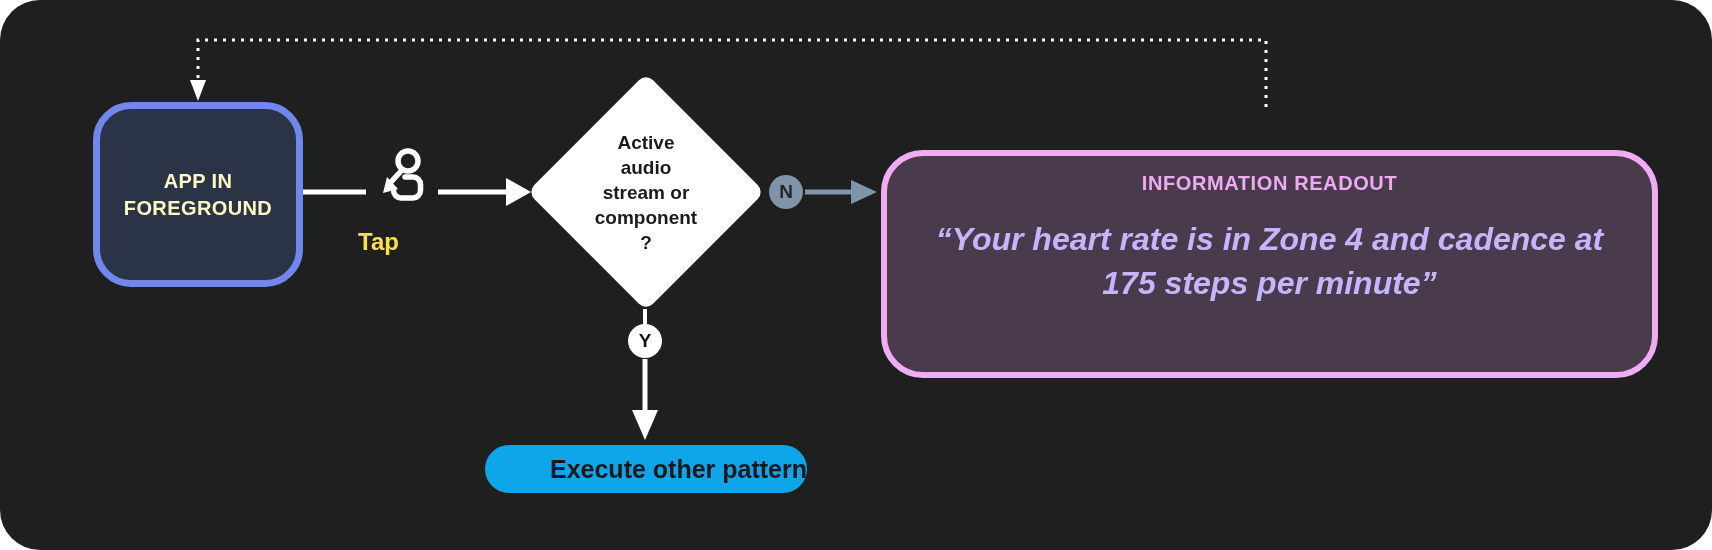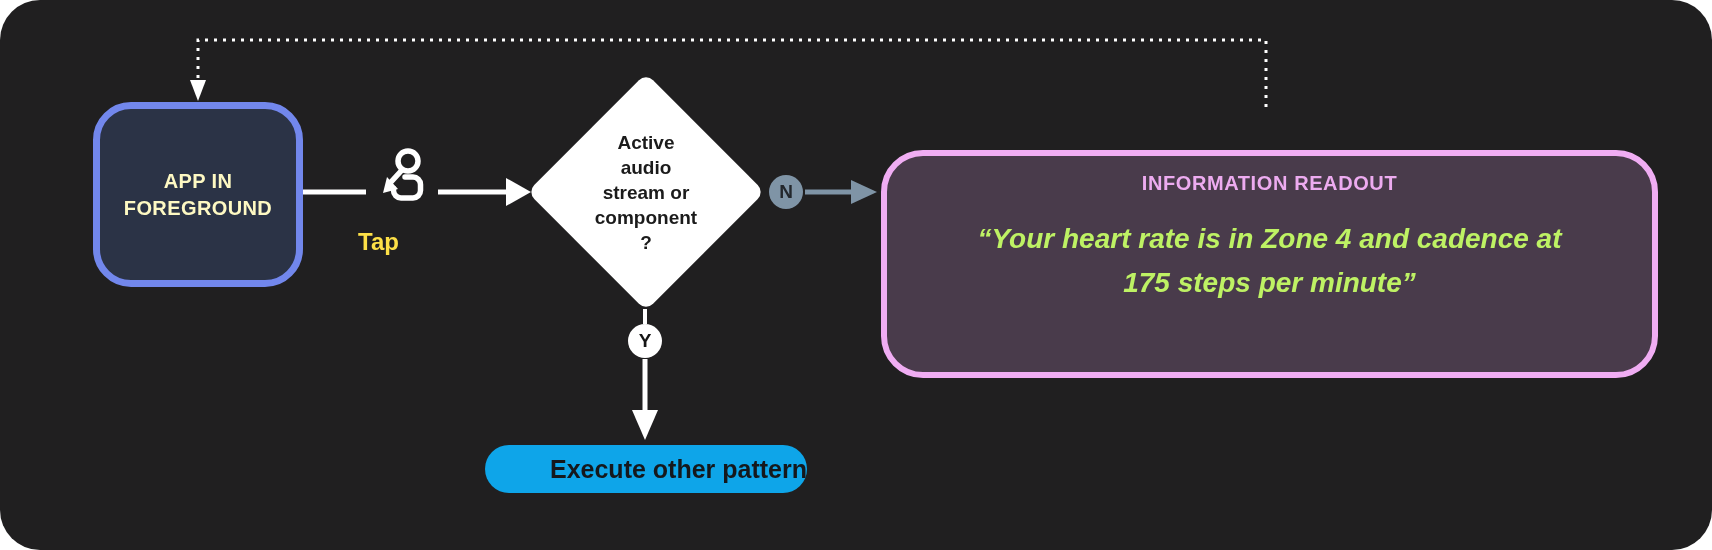--- a/index.html
+++ b/index.html
@@ -45,22 +45,22 @@
   
   #readout{
     left:881px;top:110px;width:777px;height:228px;box-sizing:border-box;
     background:#493b4b;border:6px solid #f0adf3;border-radius:42px;
     display:flex;flex-direction:column;align-items:center;padding-top:16px;margin-top:40px;
   }
   #readout .title{
     color:#edabf0;font-size:20px;font-weight:bold;letter-spacing:.6px;
   }
   #readout .quote{
-    margin-top:22px;text-align:center;color:#bef264;
-    font-size:28px;line-height:44px;font-weight:bold;font-style:italic;
+    margin-top:22px;text-align:center;color:#c4b5fd;
+    font-size:32px;line-height:44px;font-weight:bold;font-style:italic;
   }
   
   #pill{
     left:485px;top:445px;width:322px;height:48px;background:#0ea5e9;border-radius:24px;
     display:flex;align-items:center;justify-content:flex-end;
     color:#15181c;font-size:25px;font-weight:bold;
   }
   svg{display:block;}
 </style>
 </head>

